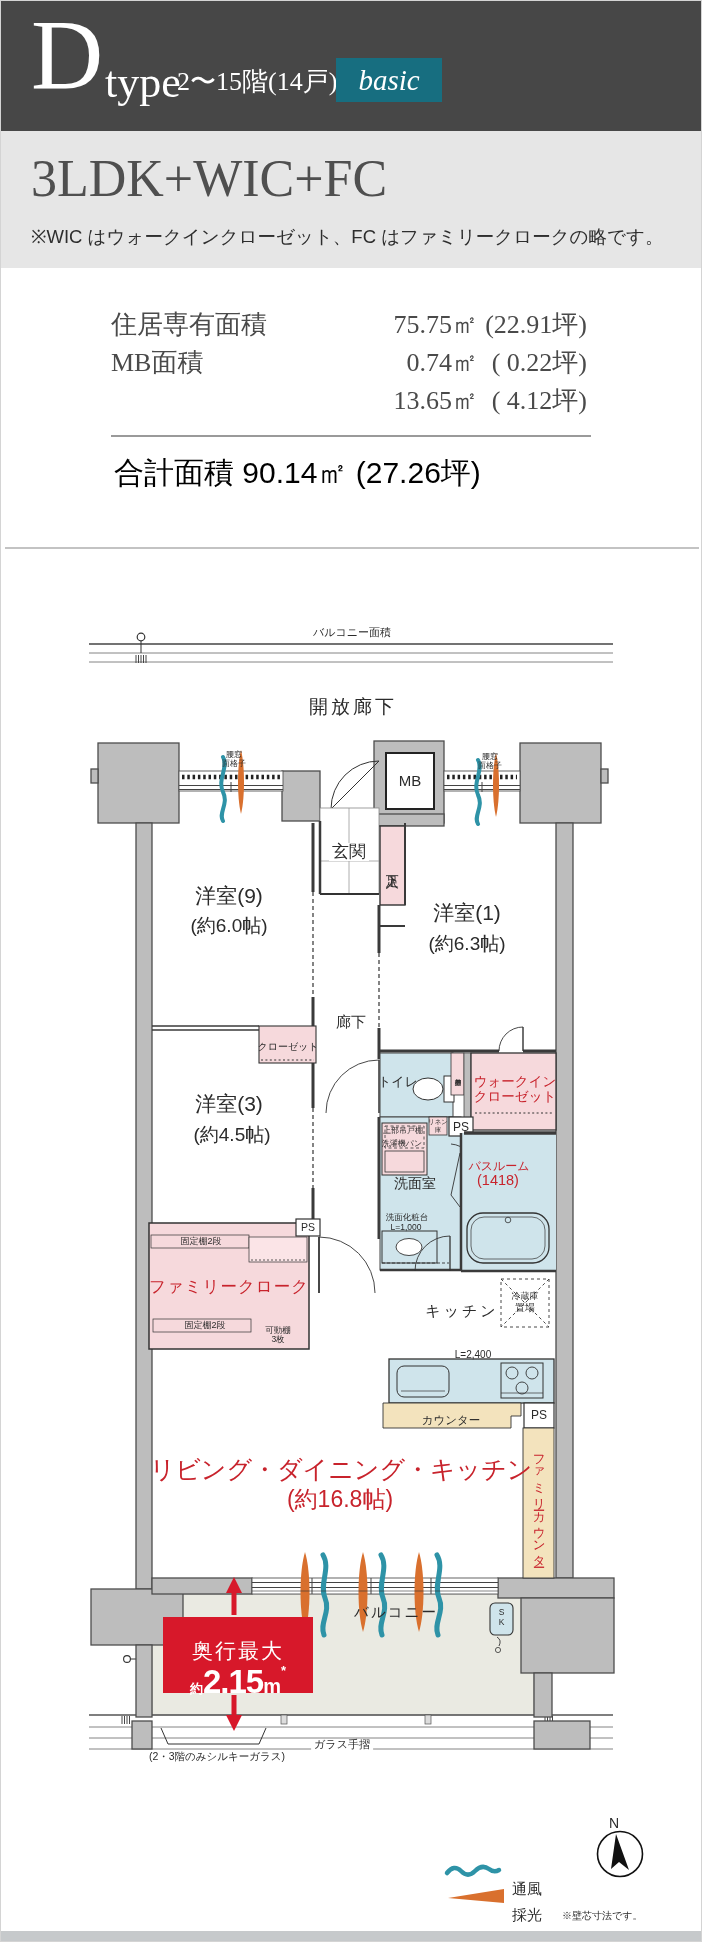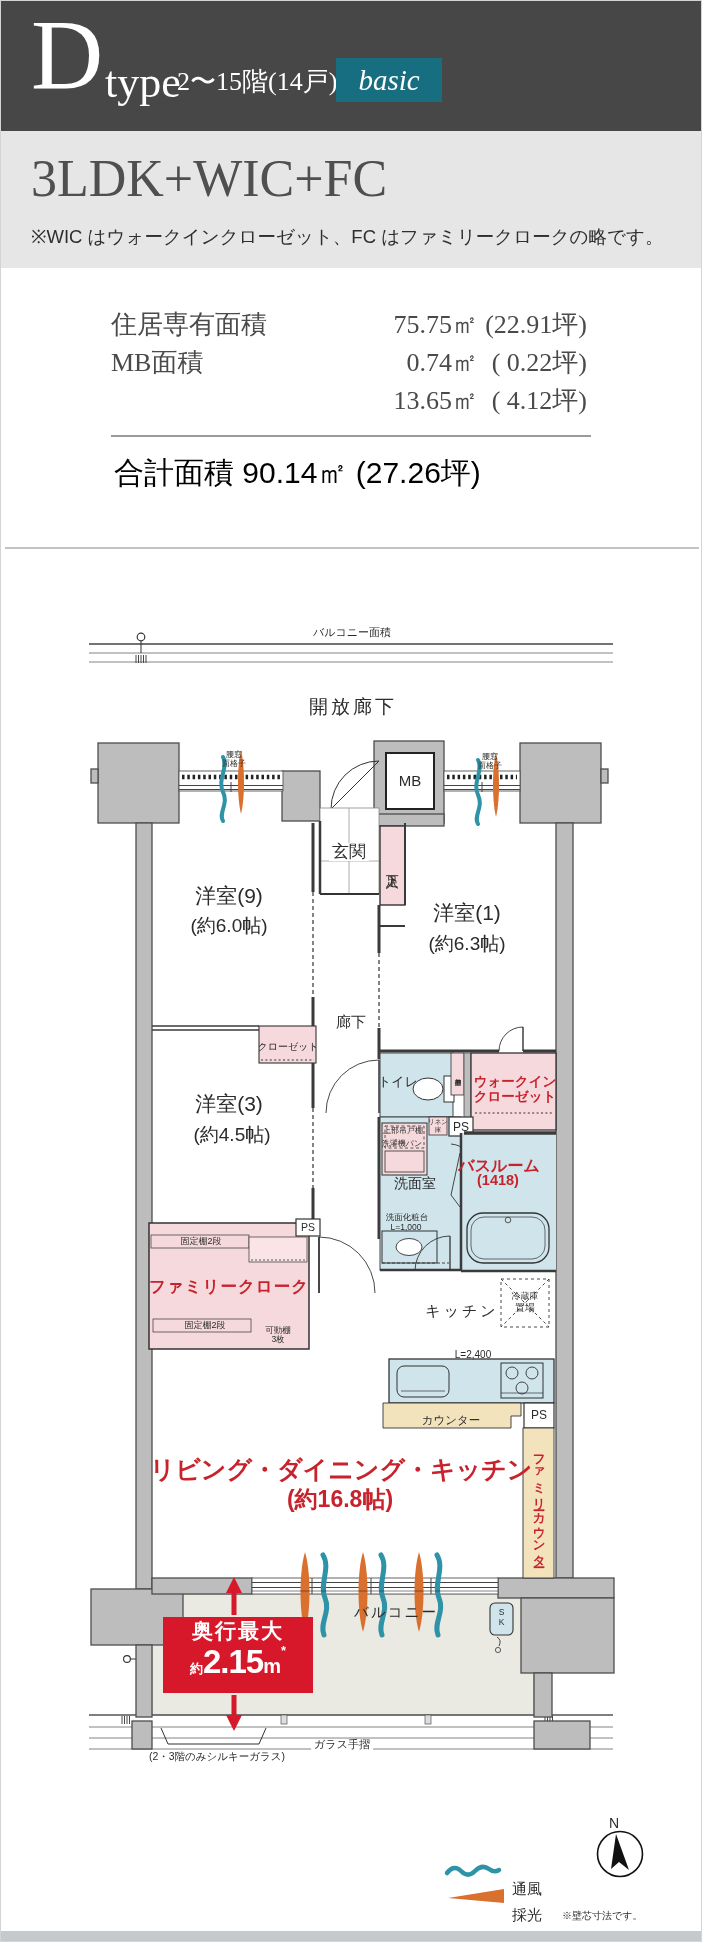--- a/index.html
+++ b/index.html
@@ -29,26 +29,26 @@
   .a-val{position:absolute;right:225px;}
   .a-tsubo{position:absolute;right:116px;white-space:pre;}
   .a-divider{position:absolute;left:110px;top:434px;width:480px;height:2px;background:#9a9a9a;}
   .a-total{position:absolute;left:113px;top:452px;font-size:30px;}
   .page-divider{position:absolute;left:4px;top:546px;width:694px;height:2px;background:#c3c3c3;}
   .bottom-bar{position:absolute;left:0;top:1930px;width:702px;height:12px;background:#c6c9cb;}
   
   .lbl{position:absolute;transform:translate(-50%,-50%);white-space:nowrap;color:#2b2b2b;
        text-align:center;line-height:1.05;}
   .lbl.bg{background:#fff;padding:0 3px;}
-  .lbl.red{color:var(--accent-red);font-weight:bold;text-align:center;}
+  .lbl.red{color:var(--accent-red);font-weight:normal;text-align:center;}
   .lbl.v{writing-mode:vertical-rl;text-orientation:upright;}
   .lbl.la{transform:translate(0,-50%);text-align:left;margin-top:19px;}
   .depth-box{position:absolute;left:162px;top:1616px;width:150px;height:76px;background:var(--callout-red);
              color:#fff;text-align:center;}
-  .depth-box .l1{font-size:21px;font-weight:bold;margin-top:0;letter-spacing:2px;}
+  .depth-box .l1{font-size:21px;font-weight:normal;margin-top:20px;letter-spacing:2px;}
   .depth-box .l2{font-size:13px;font-weight:bold;margin-top:-2px;}
   .depth-box .big{font-size:33px;font-weight:bold;letter-spacing:-1px;}
   .depth-box .unit{font-size:20px;font-weight:bold;}
   .depth-box .star{font-size:13px;vertical-align:top;}
   svg{position:absolute;left:0;top:0;}
 </style>
 </head>
 <body>
 
 <div class="page">
@@ -333,21 +333,21 @@
   <div class="lbl red" style="left:514px;top:1081px;font-size:13.5px">ウォークイン</div>
   <div class="lbl red" style="left:514px;top:1096px;font-size:13.5px">クローゼット</div>
   <div class="lbl" style="left:460px;top:1126px;font-size:12px">PS</div>
   <div class="lbl" style="left:437px;top:1121px;font-size:6.5px">リネン</div>
   <div class="lbl" style="left:437px;top:1129px;font-size:6.5px">庫</div>
   <div class="lbl" style="left:402px;top:1130px;font-size:8px">上部吊戸棚</div>
   <div class="lbl" style="left:401px;top:1143px;font-size:8px">洗濯機パン</div>
   <div class="lbl" style="left:414px;top:1182px;font-size:14px">洗面室</div>
   <div class="lbl" style="left:406px;top:1216px;font-size:8.5px">洗面化粧台</div>
   <div class="lbl" style="left:405px;top:1226px;font-size:8.5px">L=1,000</div>
-  <div class="lbl red" style="left:498px;top:1165px;font-size:16px">バスルーム</div>
+  <div class="lbl red" style="left:498px;top:1165px;font-size:12px">バスルーム</div>
   <div class="lbl red" style="left:497px;top:1180px;font-size:14.5px">(1418)</div>
   <div class="lbl" style="left:524px;top:1296px;font-size:9px">冷蔵庫</div>
   <div class="lbl" style="left:524px;top:1307px;font-size:10px">置場</div>
   <div class="lbl" style="left:461px;top:1310px;font-size:15px;letter-spacing:3px">キッチン</div>
   <div class="lbl" style="left:472px;top:1354px;font-size:10px">L=2,400</div>
   <div class="lbl" style="left:450px;top:1419px;font-size:11.5px">カウンター</div>
   <div class="lbl" style="left:307px;top:1227px;font-size:10.5px">PS</div>
   <div class="lbl" style="left:538px;top:1414px;font-size:12px">PS</div>
   <div class="lbl red v" style="left:537.5px;top:1502px;font-size:12.5px">ファミリーカウンター</div>
   <div class="lbl red" style="left:228px;top:1286px;font-size:16.5px;letter-spacing:1px">ファミリークローク</div>

